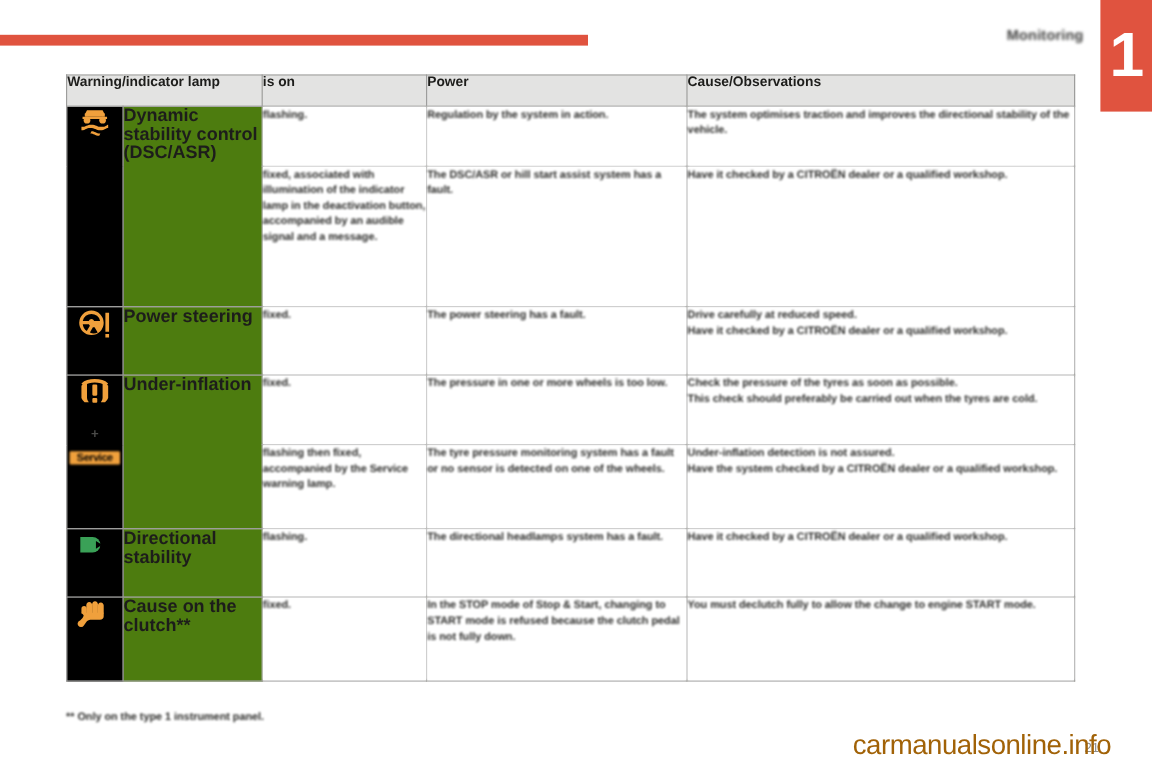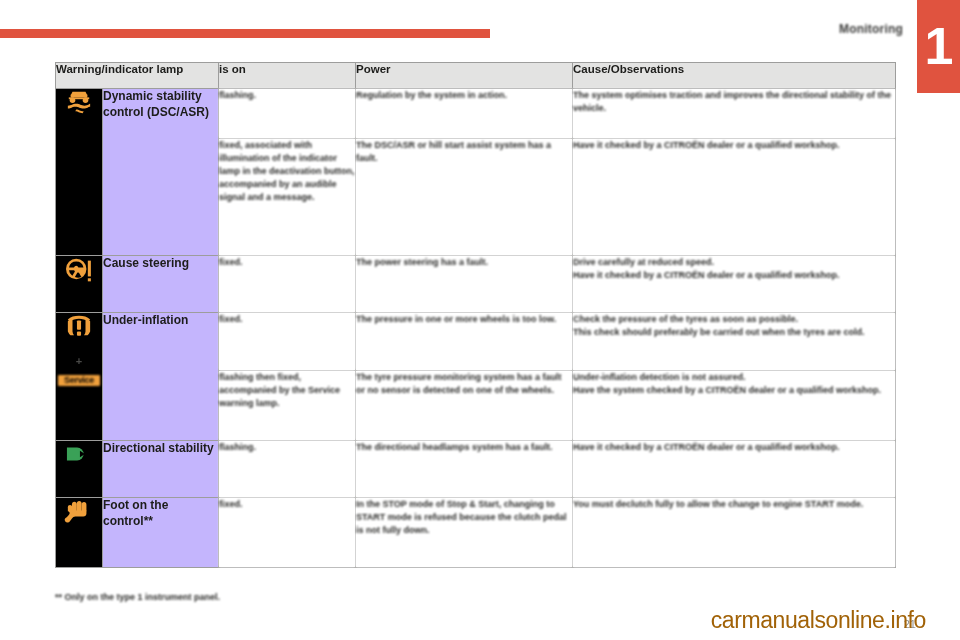--- a/index.html
+++ b/index.html
@@ -95,22 +95,22 @@
   col.c-action { width: 323px; }
 
   
   td.icon-cell {
     background: #000000;
     text-align: center;
     vertical-align: top;
     padding-top: 7px;
   }
   td.name-cell {
-    background: #c4b5fd;
-    font-size: 12px;
+    background: #4d7c0f;
+    font-size: 15px;
     font-weight: bold;
     color: #1d1d1b;
     line-height: 15.5px;
     padding: 7px 8px 7px 9px;
     margin-left: 14px;
   }
   td.body-cell {
     background: #ffffff;
     font-size: 9px;
     font-weight: bold;
@@ -233,21 +233,21 @@
         <tr style="height: 57px;">
           <td class="icon-cell" rowspan="1">
             <div class="icon-stack">
               <span><svg width="30" height="26" viewBox="0 0 32 28" fill="#f0a03c" xmlns="http://www.w3.org/2000/svg">
                   <path d="M13 3a11 11 0 1 0 0 22 11 11 0 0 0 0-22zm0 3a8 8 0 0 1 7.8 6.3H15.4A3 3 0 0 0 13 10.6a3 3 0 0 0-2.4 1.7H5.2A8 8 0 0 1 13 6zM5.2 15.4h5.5a3 3 0 0 0 .9 1.2l-2.8 4.8a8 8 0 0 1-3.6-6zm6.4 7.3 2.7-4.8a3 3 0 0 0 1.5 0l2.8 4.8a8 8 0 0 1-7 0z"></path>
                   <path d="M25.5 5h3.3v17h-3.3z"></path>
                   <path d="M25.5 24h3.3v3.3h-3.3z"></path>
                 </svg></span>
             </div>
           </td>
-          <td class="name-cell" rowspan="1">Cause steering</td>
+          <td class="name-cell" rowspan="1">Power steering</td>
           <td class="body-cell">fixed.</td>
           <td class="body-cell">The power steering has a fault.</td>
           <td class="body-cell">Drive carefully at reduced speed.<br>Have it checked by a CITROËN dealer or a qualified workshop.</td>
         </tr>
         <tr style="height: 58px;">
           <td class="icon-cell" rowspan="2">
             <div class="icon-stack">
               <span><svg width="30" height="26" viewBox="0 0 32 28" fill="#f0a03c" xmlns="http://www.w3.org/2000/svg">
                   <path d="M6 7h3v13a7 7 0 0 0 1.6 4H6.8A11 11 0 0 1 4 20V9zM26 7h-3v13a7 7 0 0 1-1.6 4h3.8A11 11 0 0 0 28 20V9z"></path>
                   <path d="M4 7c3-3 7-4 12-4s9 1 12 4l-2.2 2.3C23 7 19.6 6.2 16 6.2S9 7 6.2 9.3z"></path>
@@ -287,21 +287,21 @@
             <div class="icon-stack">
               <span><svg width="30" height="26" viewBox="0 0 32 28" fill="#f0a03c" xmlns="http://www.w3.org/2000/svg">
                   <path d="M11 4c1.6 0 2.6 1.2 2.6 2.8v7.5H8.4V6.8C8.4 5.2 9.4 4 11 4z"></path>
                   <path d="M16.2 3.2c1.6 0 2.6 1.2 2.6 2.8v8.3h-5.2V6c0-1.6 1-2.8 2.6-2.8z"></path>
                   <path d="M21.4 4.4c1.6 0 2.6 1.2 2.6 2.8v7.1h-5.2V7.2c0-1.6 1-2.8 2.6-2.8z"></path>
                   <path d="M6.4 7.6c1.5 0 2.4 1.1 2.4 2.6v4.1H4V10c0-1.5.9-2.4 2.4-2.4z"></path>
                   <path d="M4 13.5h20v3.2c0 2-1.4 3.2-3.4 3.2H12c-1.6 0-2.6.8-3.6 2.1L6.2 25a3 3 0 1 1-3.4-4.4l2.2-2.4c.6-.7 1-1.4 1-2.3z"></path>
                 </svg></span>
             </div>
           </td>
-          <td class="name-cell" rowspan="1">Foot on the control**</td>
+          <td class="name-cell" rowspan="1">Cause on the clutch**</td>
           <td class="body-cell">fixed.</td>
           <td class="body-cell">In the STOP mode of Stop &amp; Start, changing to START mode is refused because the clutch pedal is not fully down.</td>
           <td class="body-cell">You must declutch fully to allow the change to engine START mode.</td>
         </tr>
       </tbody>
   </table>
 </div>
 
 <div class="footnote">** Only on the type 1 instrument panel.</div>
 

